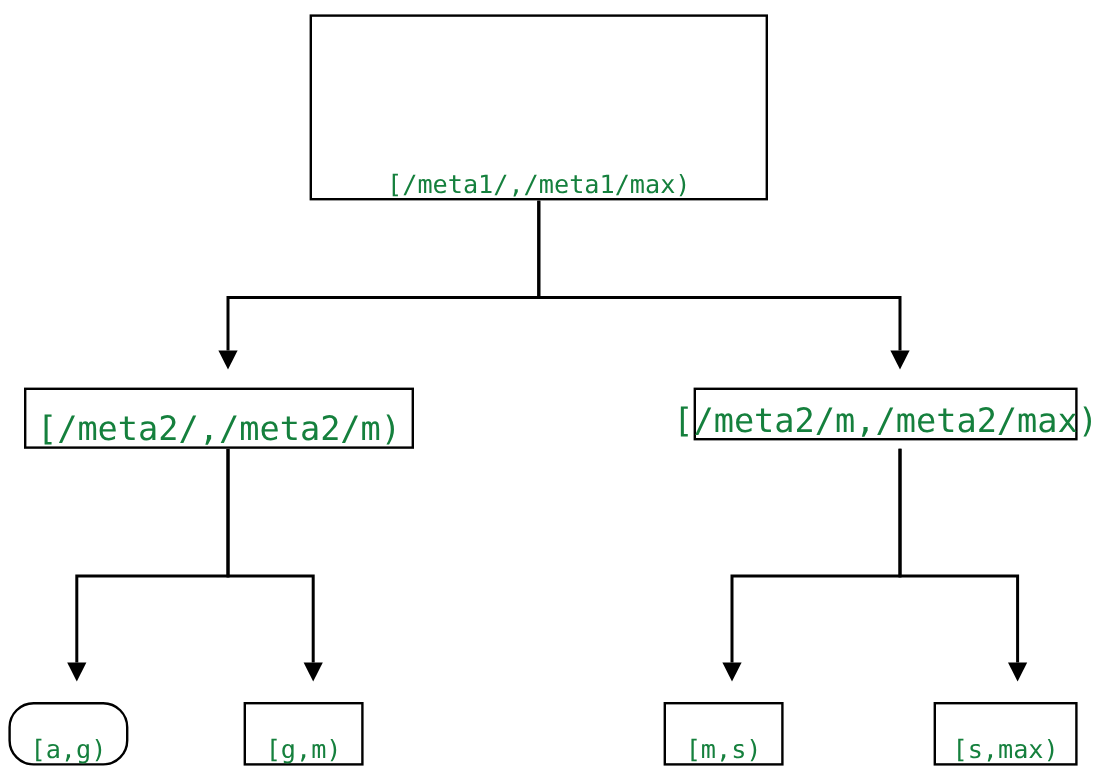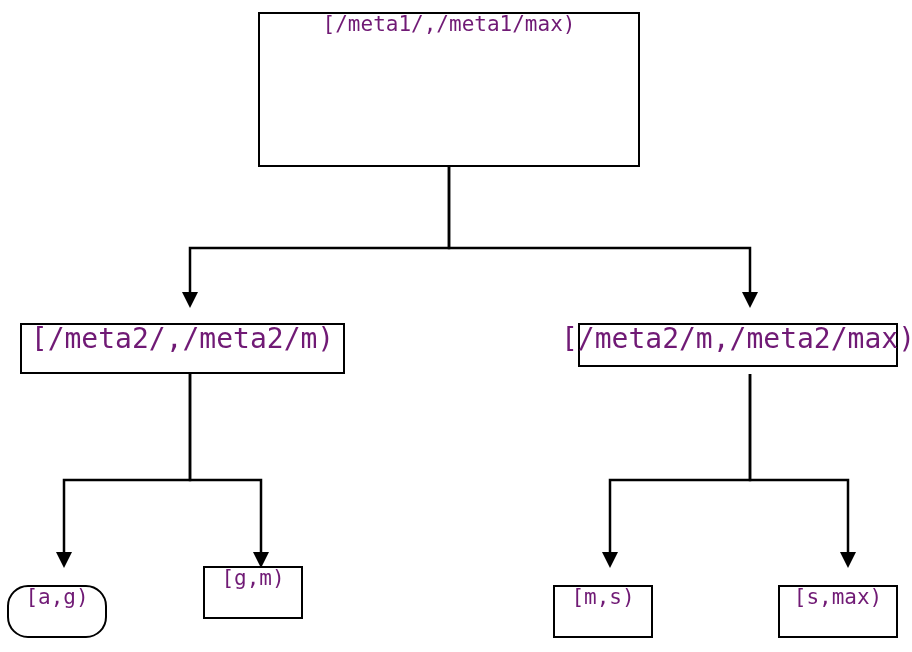--- a/index.html
+++ b/index.html
@@ -24,23 +24,23 @@
     top: 0;
     width: 912px;
     height: 652px;
   }
   .node-box {
     position: absolute;
     box-sizing: border-box;
     border: 2px solid #000000;
     background: #ffffff;
     display: flex;
-    align-items: flex-start;
+    align-items: flex-end;
     justify-content: center;
-    color: #701a75;
+    color: #15803d;
     white-space: pre;
   }
   .node-label {
     display: block;
     line-height: 1;
     letter-spacing: 0px;
   }
   .level-root .node-label { font-size: 21px; }
   .level-mid  .node-label { font-size: 28px; }
   .level-leaf .node-label { font-size: 21px; }
@@ -89,21 +89,21 @@
   </div>
 
   <div class="node-box level-mid" style="left: 578px; top: 323px; width: 320px; height: 44px;">
     <span class="node-label">[/meta2/m,/meta2/max)</span>
   </div>
 
   <div class="node-box level-leaf" style="left: 7px; top: 585px; width: 100px; height: 53px; border-radius: 21px;">
     <span class="node-label">[a,g)</span>
   </div>
 
-  <div class="node-box level-leaf" style="left: 203px; top: 566px; width: 100px; height: 53px;">
+  <div class="node-box level-leaf" style="left: 203px; top: 585px; width: 100px; height: 53px;">
     <span class="node-label">[g,m)</span>
   </div>
 
   <div class="node-box level-leaf" style="left: 553px; top: 585px; width: 100px; height: 53px;">
     <span class="node-label">[m,s)</span>
   </div>
 
   <div class="node-box level-leaf" style="left: 778px; top: 585px; width: 120px; height: 53px;">
     <span class="node-label">[s,max)</span>
   </div>

